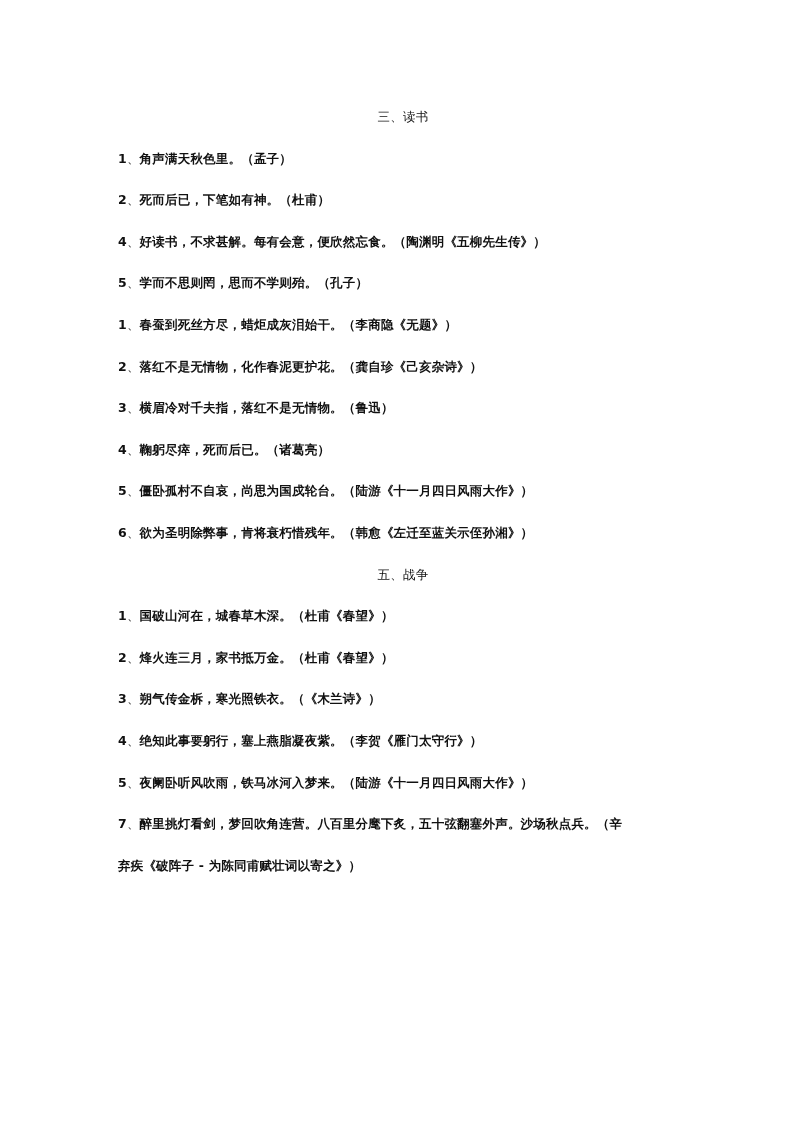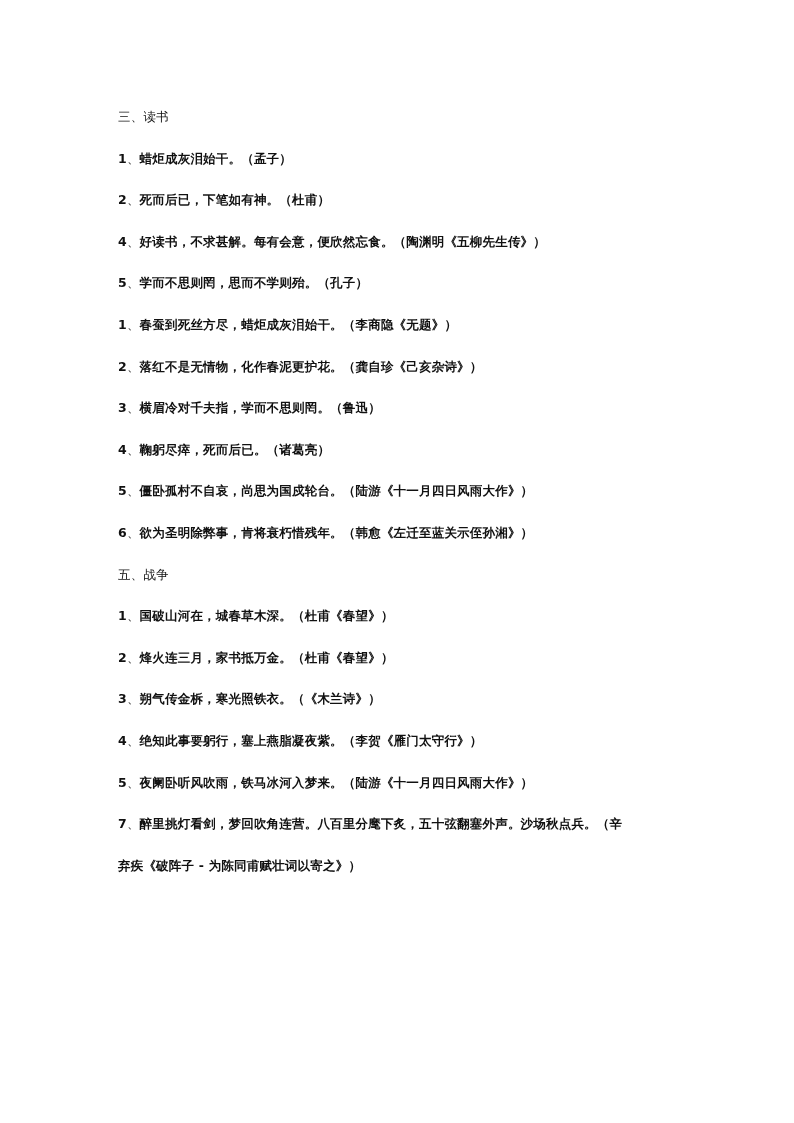--- a/index.html
+++ b/index.html
@@ -23,45 +23,46 @@
     }
     .line {
       height: 41.6px;
       line-height: 18px;
       font-size: 12.5px;
       white-space: nowrap;
       letter-spacing: 0.2px;
     }
     .heading {
       font-weight: normal;
+      text-align: center;
     }
     .item {
       font-weight: bold;
     }
     .num {
       font-weight: bold;
     }
     .sep {
       font-weight: normal;
     }
   </style>
 </head>
 <body>
 
 <div class="page">
 
   <div class="line heading">三、读书</div>
-  <div class="line item"><span class="num">1</span><span class="sep">、</span><span>蜡炬成灰泪始干。（孟子）</span></div>
+  <div class="line item"><span class="num">1</span><span class="sep">、</span><span>角声满天秋色里。（孟子）</span></div>
   <div class="line item"><span class="num">2</span><span class="sep">、</span><span>死而后已，下笔如有神。（杜甫）</span></div>
   <div class="line item"><span class="num">4</span><span class="sep">、</span><span>好读书，不求甚解。每有会意，便欣然忘食。（陶渊明《五柳先生传》）</span></div>
   <div class="line item"><span class="num">5</span><span class="sep">、</span><span>学而不思则罔，思而不学则殆。（孔子）</span></div>
 
   <div class="line item"><span class="num">1</span><span class="sep">、</span><span>春蚕到死丝方尽，蜡炬成灰泪始干。（李商隐《无题》）</span></div>
   <div class="line item"><span class="num">2</span><span class="sep">、</span><span>落红不是无情物，化作春泥更护花。（龚自珍《己亥杂诗》）</span></div>
-  <div class="line item"><span class="num">3</span><span class="sep">、</span><span>横眉冷对千夫指，学而不思则罔。（鲁迅）</span></div>
+  <div class="line item"><span class="num">3</span><span class="sep">、</span><span>横眉冷对千夫指，落红不是无情物。（鲁迅）</span></div>
   <div class="line item"><span class="num">4</span><span class="sep">、</span><span>鞠躬尽瘁，死而后已。（诸葛亮）</span></div>
   <div class="line item"><span class="num">5</span><span class="sep">、</span><span>僵卧孤村不自哀，尚思为国戍轮台。（陆游《十一月四日风雨大作》）</span></div>
   <div class="line item"><span class="num">6</span><span class="sep">、</span><span>欲为圣明除弊事，肯将衰朽惜残年。（韩愈《左迁至蓝关示侄孙湘》）</span></div>
 
   <div class="line heading">五、战争</div>
   <div class="line item"><span class="num">1</span><span class="sep">、</span><span>国破山河在，城春草木深。（杜甫《春望》）</span></div>
   <div class="line item"><span class="num">2</span><span class="sep">、</span><span>烽火连三月，家书抵万金。（杜甫《春望》）</span></div>
   <div class="line item"><span class="num">3</span><span class="sep">、</span><span>朔气传金柝，寒光照铁衣。（《木兰诗》）</span></div>
   <div class="line item"><span class="num">4</span><span class="sep">、</span><span>绝知此事要躬行，塞上燕脂凝夜紫。（李贺《雁门太守行》）</span></div>
   <div class="line item"><span class="num">5</span><span class="sep">、</span><span>夜阑卧听风吹雨，铁马冰河入梦来。（陆游《十一月四日风雨大作》）</span></div>

